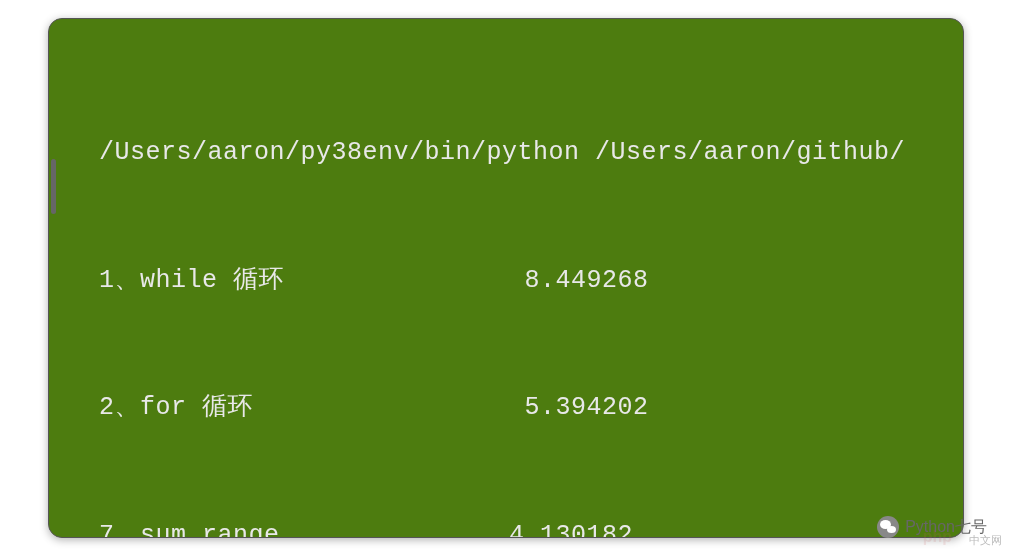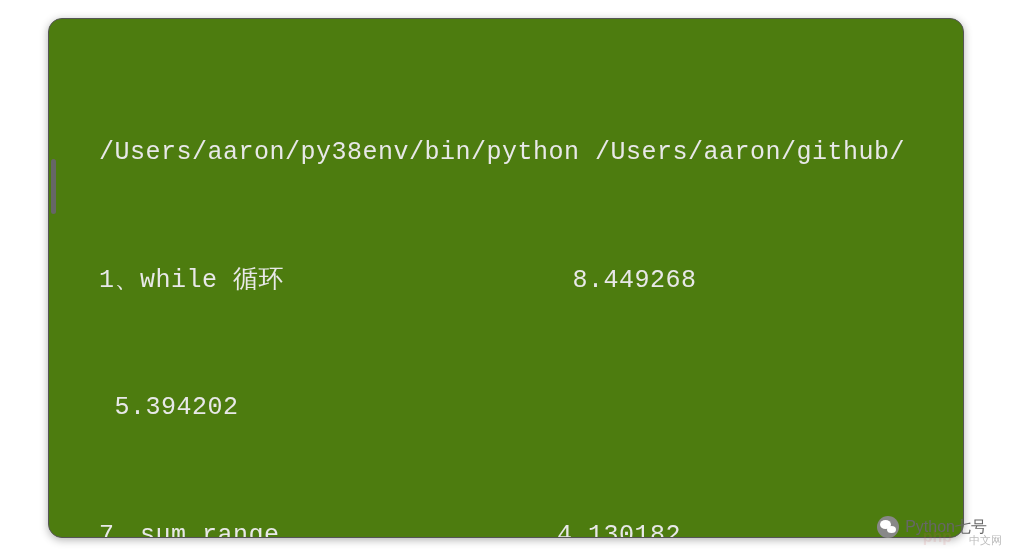--- a/index.html
+++ b/index.html
@@ -49,21 +49,20 @@
       white-space: pre;
       overflow: hidden;
     }
     
     .output-line {
       display: block;
     }
     
     .result-row {
       display: flex;
-      gap: 48px;
     }
     
     .result-label {
       width: 410px;
       flex-shrink: 0;
     }
     
     .result-value {
       text-align: center;
     }
@@ -137,21 +136,21 @@
     }
   </style>
 </head>
 <body>
 
 <div class="terminal-container">
   <div class="scroll-indicator"></div>
   <div class="terminal-content">
     <span class="output-line">/Users/aaron/py38env/bin/python /Users/aaron/github/</span>
     <div class="result-row"><span class="result-label">1、while 循环</span><span class="result-value"> 8.449268</span></div>
-    <div class="result-row"><span class="result-value"> 5.394202</span></div>
+    <div class="result-row"><span class="result-label">2、for 循环</span><span class="result-value"> 5.394202</span></div>
     <div class="result-row"><span class="result-label">7、sum range</span><span class="result-value">4.130182</span></div>
     
     
     
     
     
     
   </div>
 </div>
 

